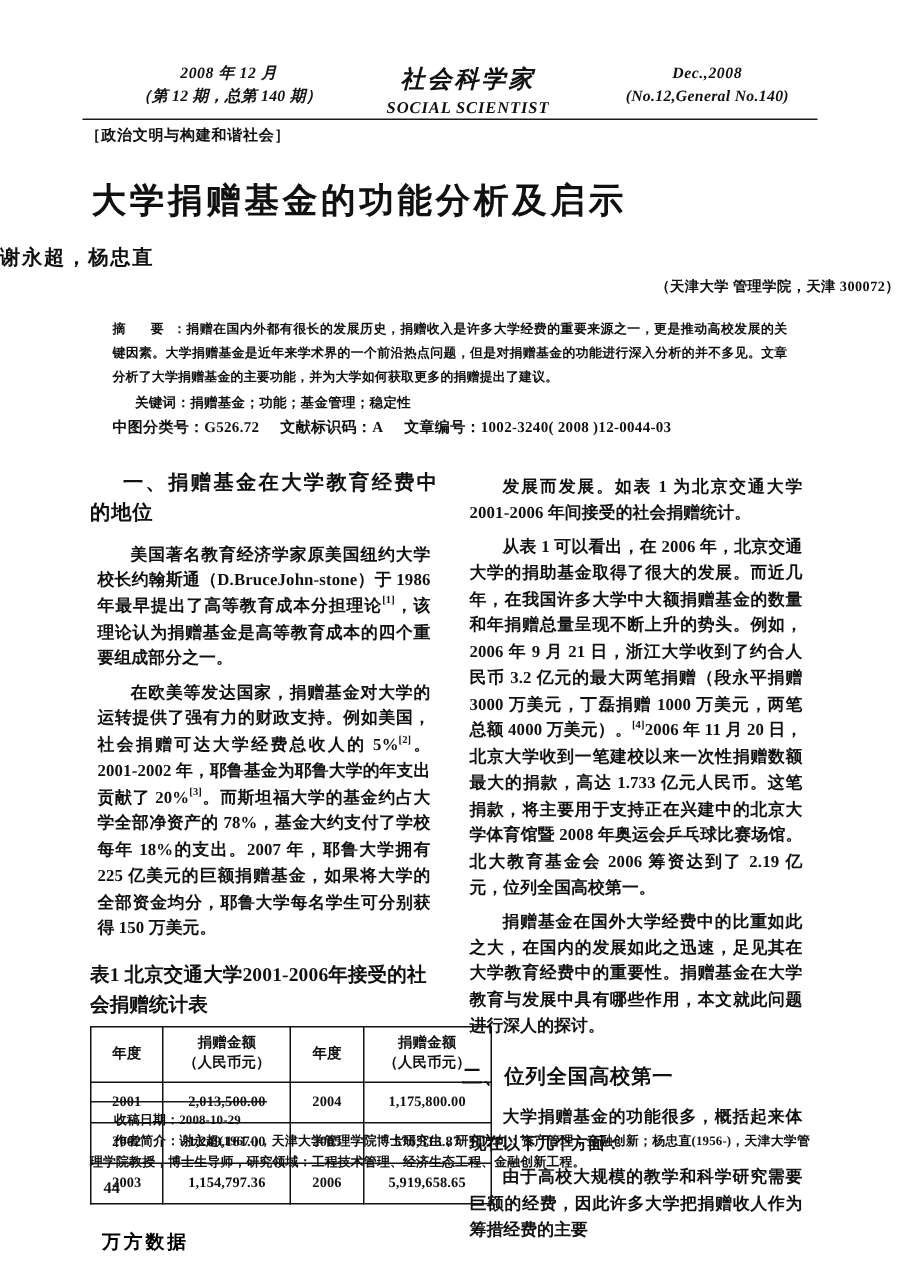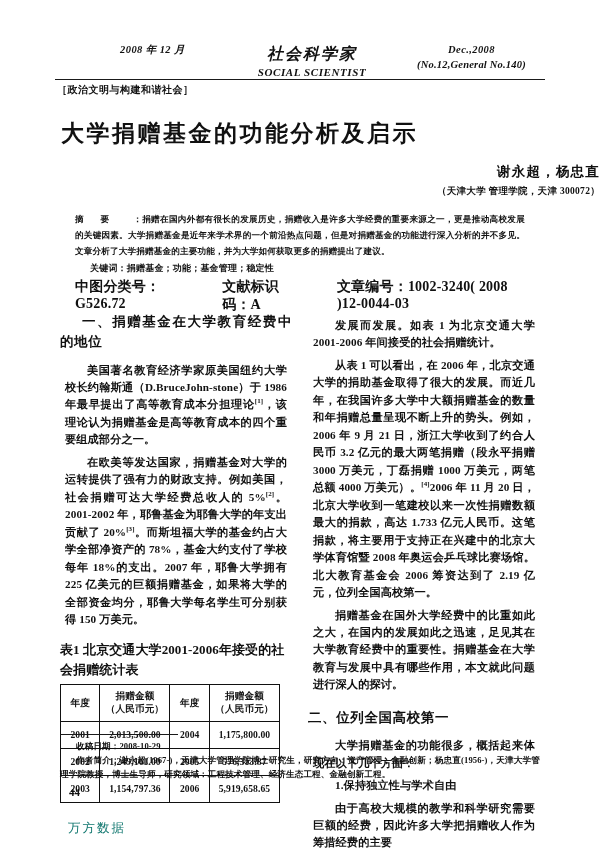--- a/index.html
+++ b/index.html
@@ -77,21 +77,21 @@
     text-align: center;
     font-size: 23px;
     font-weight: bold;
     letter-spacing: 2.5px;
   }
   .authors {
     position: absolute;
     left: 0;
     top: 163px;
     width: 600px;
-    text-align: right;
+    text-align: left;
     font-size: 13.5px;
     font-weight: bold;
     letter-spacing: 1.2px;
   }
   .affiliation {
     position: absolute;
     left: 0;
     top: 185px;
     width: 600px;
     text-align: right;
@@ -107,40 +107,40 @@
     top: 212px;
     width: 450px;
     font-size: 8.6px;
     font-weight: bold;
     line-height: 1.85;
     text-align: justify;
     letter-spacing: .15px;
   }
   .abstract .lead {
     letter-spacing: 4px;
-    margin-right: 20px;
+    margin-right: 2px;
   }
   .keywords {
     position: absolute;
     left: 90px;
     top: 262px;
     width: 440px;
     font-size: 9px;
     font-weight: bold;
     letter-spacing: .2px;
   }
   .clsline {
     position: absolute;
     left: 75px;
     top: 278px;
     width: 460px;
-    font-size: 14px;
+    font-size: 10px;
     font-weight: bold;
     display: flex;
-    gap: 38px;
+    gap: 14px;
     letter-spacing: .2px;
   }
 
   
   .col {
     position: absolute;
     top: 312px;
     width: 232px;
     font-size: 11.2px;
     line-height: 1.56;
@@ -174,21 +174,21 @@
   
   .table-cap {
     margin: 11px 0 4px 0;
     font-size: 13px;
     font-weight: bold;
     text-align: left;
     letter-spacing: .1px;
   }
   table.stat {
     border-collapse: collapse;
-    width: 220px;
+    width: 268px;
     font-size: 9.6px;
     font-weight: bold;
     table-layout: fixed;
   }
   table.stat th,
   table.stat td {
     border: 1px solid #111;
     text-align: center;
     padding: 3px 1px;
     line-height: 1.35;
@@ -225,32 +225,34 @@
     left: 69px;
     top: 786px;
     font-size: 11px;
     font-weight: bold;
   }
   .watermark {
     position: absolute;
     left: 68px;
     top: 820px;
     font-size: 12.5px;
-    color: #0f766e;
+    color: #000000;
     letter-spacing: 2px;
+    font-weight: bold;
   }
 </style>
 </head>
 <body>
 
 <div id="page">
 
   <div class="masthead">
     <div class="mast-col left">
       <div class="mast-line1">2008 年 12 月</div>
+      <div class="mast-line2">（第 12 期，总第 140 期）</div>
     </div>
     <div class="mast-col mid">
       <div class="mast-line1">社会科学家</div>
       <div class="mast-line2">SOCIAL  SCIENTIST</div>
     </div>
     <div class="mast-col right">
       <div class="mast-line1">Dec.,2008</div>
       <div class="mast-line2">(No.12,General No.140)</div>
     </div>
   </div>
@@ -334,21 +336,20 @@
   <div class="col right">
     <p class="para">发展而发展。如表 1 为北京交通大学 2001-2006 年间接受的社会捐赠统计。</p>
 
     <p class="para"><span>从表 1 可以看出，在 2006 年，北京交通大学的捐助基金取得了很大的发展。而近几年，在我国许多大学中大额捐赠基金的数量和年捐赠总量呈现不断上升的势头。例如，2006 年 9 月 21 日，浙江大学收到了约合人民币 3.2 亿元的最大两笔捐赠（段永平捐赠 3000 万美元，丁磊捐赠 1000 万美元，两笔总额 4000 万美元）。</span><sup class="ref">[4]</sup><span>2006 年 11 月 20 日，北京大学收到一笔建校以来一次性捐赠数额最大的捐款，高达 1.733 亿元人民币。这笔捐款，将主要用于支持正在兴建中的北京大学体育馆暨 2008 年奥运会乒乓球比赛场馆。北大教育基金会 2006 筹资达到了 2.19 亿元，位列全国高校第一。</span></p>
 
     <p class="para">捐赠基金在国外大学经费中的比重如此之大，在国内的发展如此之迅速，足见其在大学教育经费中的重要性。捐赠基金在大学教育与发展中具有哪些作用，本文就此问题进行深人的探讨。</p>
 
     <div class="h2 tight" style="margin-top:14px;">二、位列全国高校第一</div>
 
     <p class="para">大学捐赠基金的功能很多，概括起来体现在以下几个方面：</p>
-    <p class="para">1.保持独立性与学术自由</p>
     <p class="para">由于高校大规模的教学和科学研究需要巨额的经费，因此许多大学把捐赠收人作为筹措经费的主要</p>
   </div>
 
   <div class="foot-rule"></div>
   <div class="footnote">
     <div class="fn-indent">收稿日期：2008-10-29</div>
     <div class="fn-indent">作者简介：谢永超(1967-)，天津大学管理学院博士研究生，研究方向：资产管理，金融创新；杨忠直(1956-)，天津大学管理学院教授，博士生导师，研究领域：工程技术管理、经济生态工程、金融创新工程。</div>
   </div>
 
   <div class="page-num">44</div>

